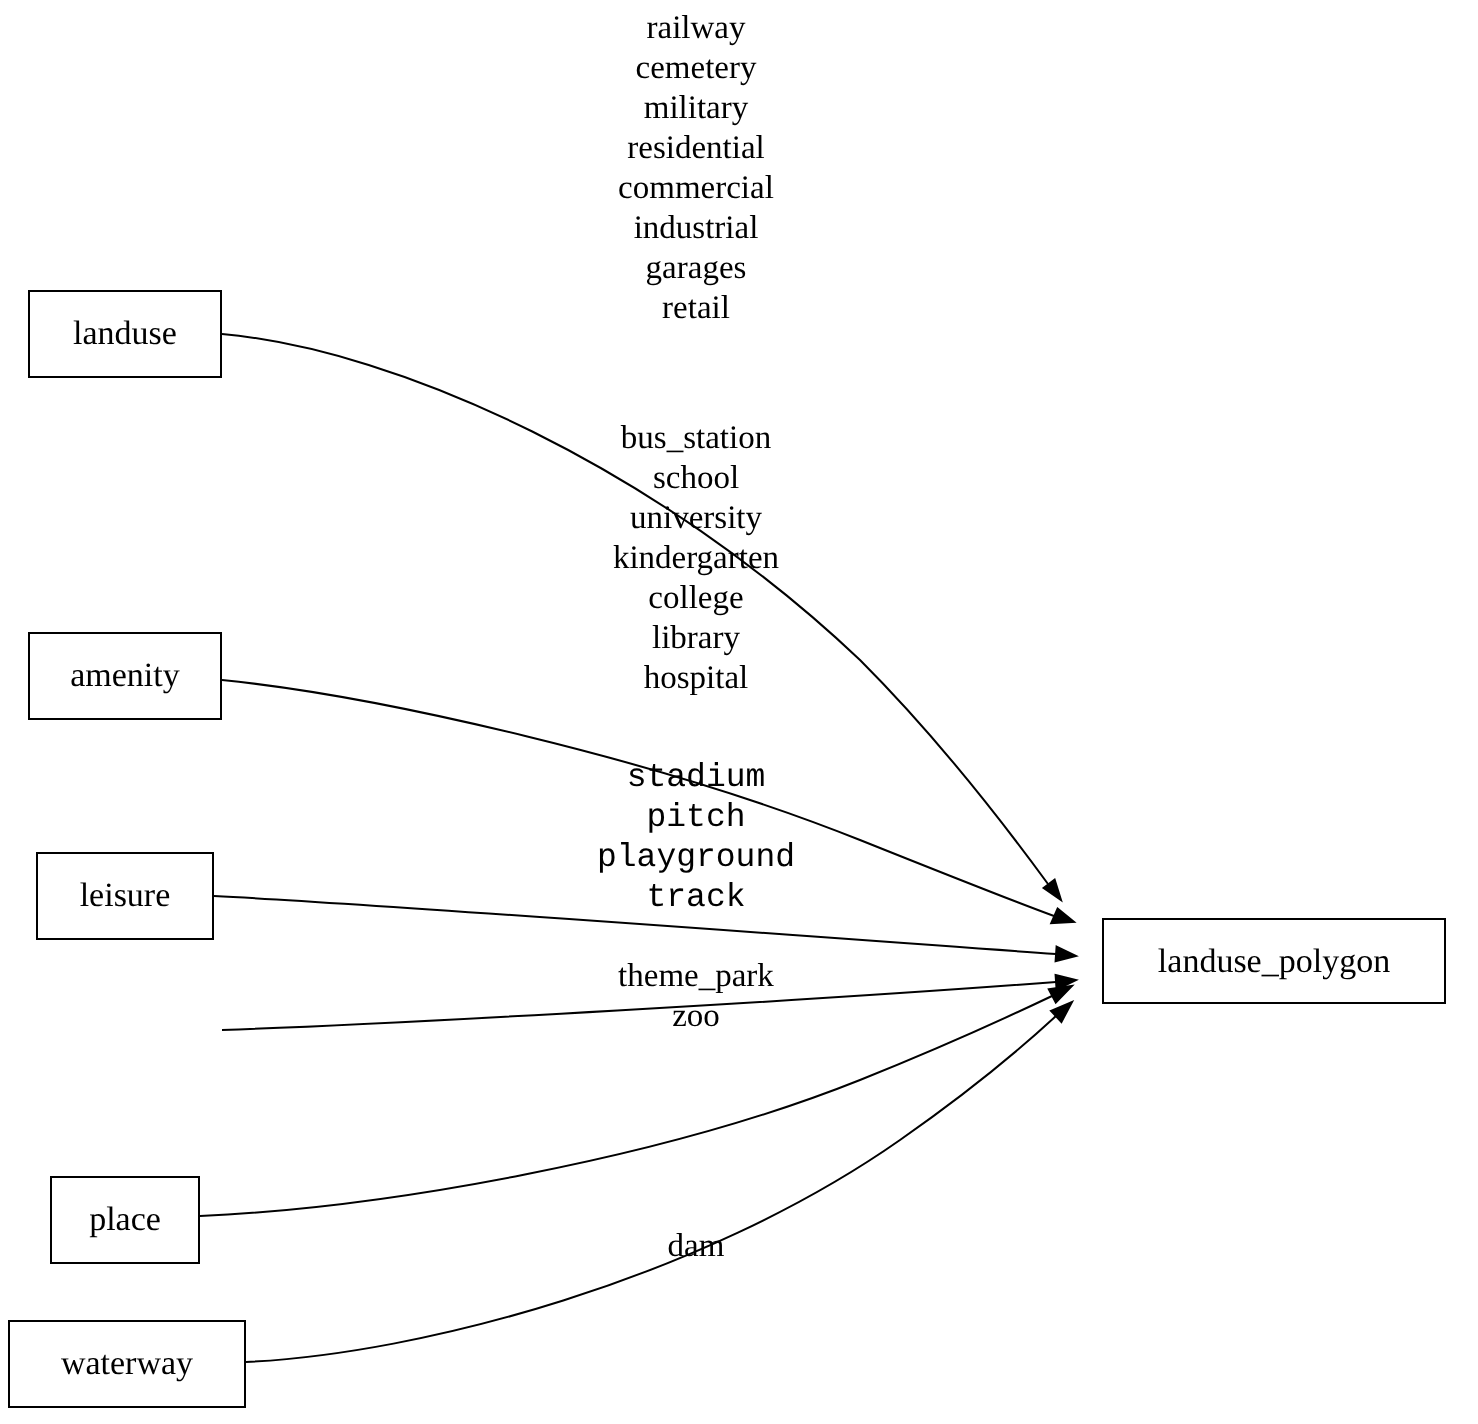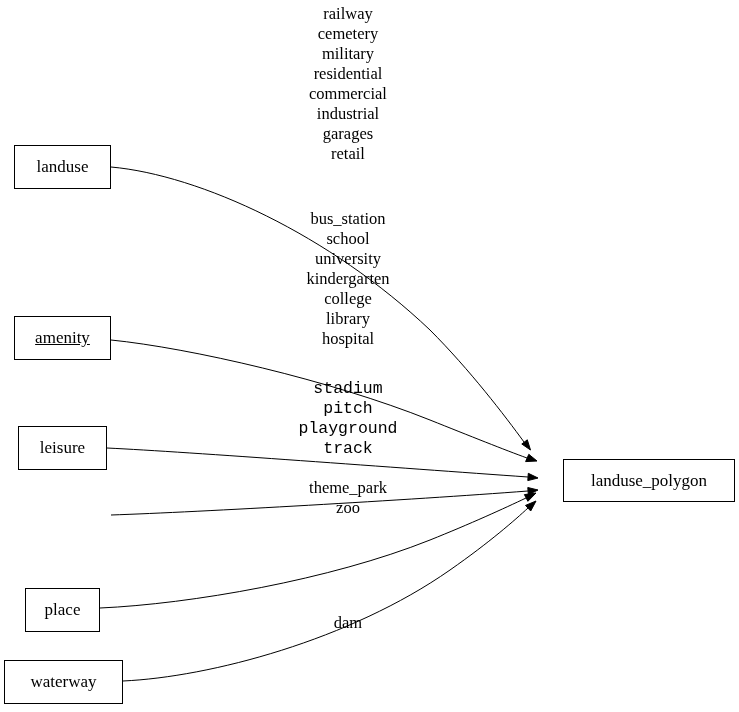--- a/index.html
+++ b/index.html
@@ -90,35 +90,35 @@
     <g>
       <path class="edge-path" d="M123,681 C 210,677 350,640 450,570 C 490,542 515,520 528,508"></path>
       <polygon class="arrow-head" points="525.5,505.4 536,501 530.7,511.0"></polygon>
     </g>
   </svg>
 
   
   <div class="node-box" style="left:14px; top:145px; width:97px; height:44px;">
     <span>landuse</span>
   </div>
-  <div class="node-box" style="left:14px; top:316px; width:97px; height:44px;text-decoration:underline;">
+  <div class="node-box" style="left:14px; top:316px; width:97px; height:44px;">
     <span>amenity</span>
   </div>
   <div class="node-box" style="left:18px; top:426px; width:89px; height:44px;">
     <span>leisure</span>
   </div>
   <div class="node-box" style="left:25px; top:588px; width:75px; height:44px;">
     <span>place</span>
   </div>
   <div class="node-box" style="left:4px; top:660px; width:119px; height:44px;">
     <span>waterway</span>
   </div>
 
   
-  <div class="node-box" style="left:551px; top:459px; width:172px; height:43px;margin-left:12px;">
+  <div class="node-box" style="left:551px; top:459px; width:172px; height:43px;">
     <span>landuse_polygon</span>
   </div>
 
   
   <div class="edge-label" style="left:262px; top:4px; width:172px;">railway
 cemetery
 military
 residential
 commercial
 industrial

